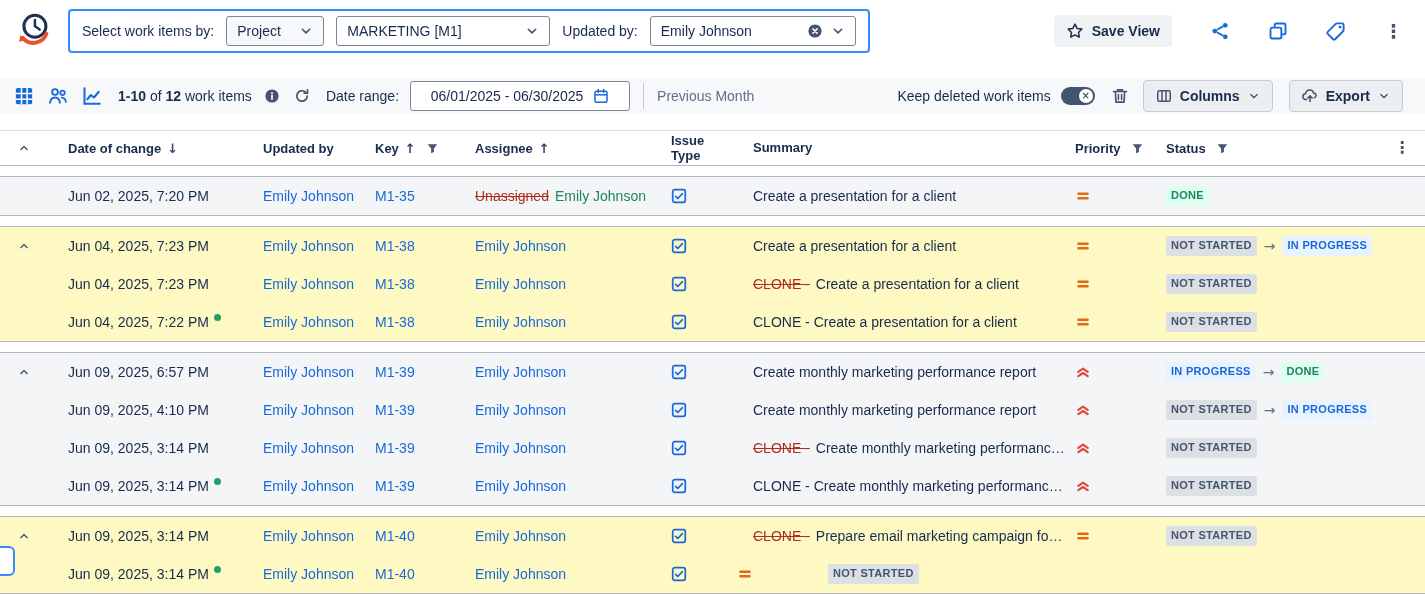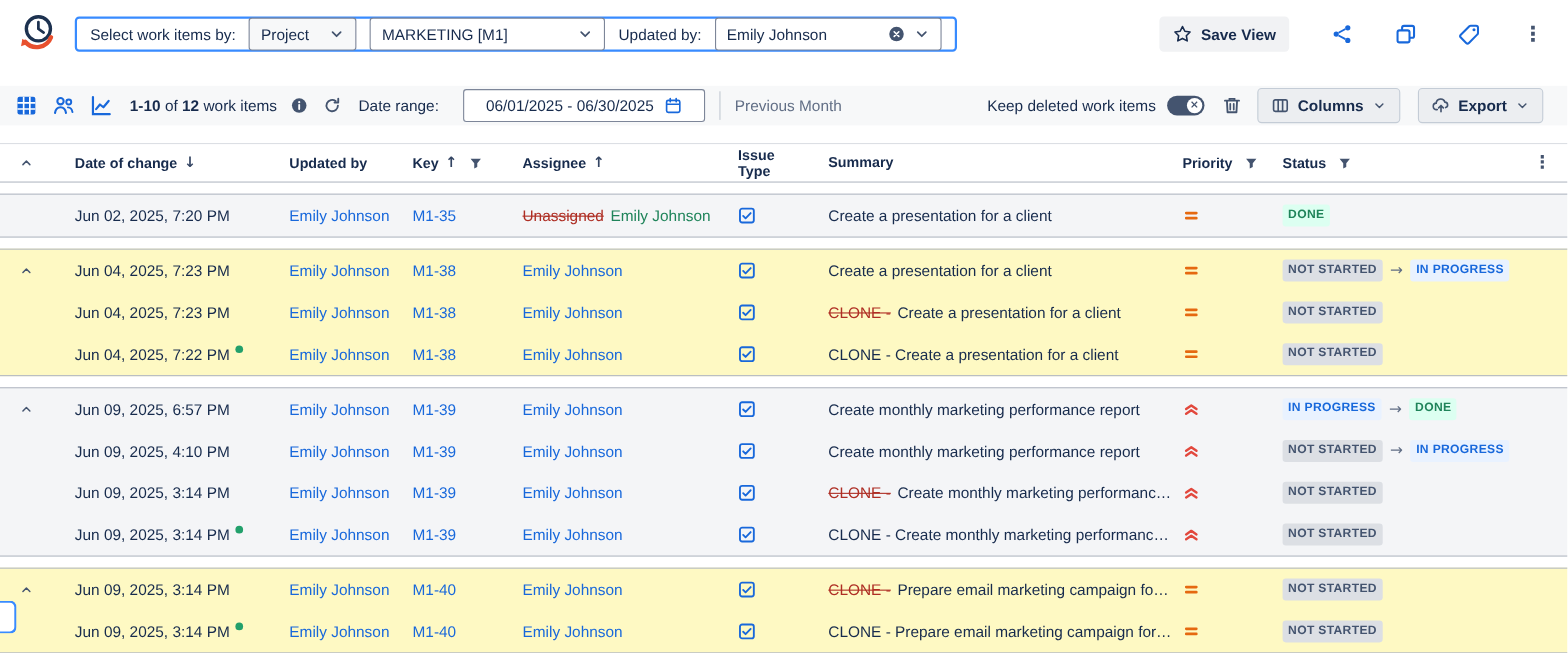--- a/index.html
+++ b/index.html
@@ -2,26 +2,26 @@
 <html><head>
 <meta charset="utf-8">
 <style>
 *{box-sizing:border-box}
 html,body{margin:0;padding:0}
 body{width:1425px;height:594px;font-family:"Liberation Sans","DejaVu Sans",sans-serif;color:#172B4D;background:#fff;overflow:hidden;position:relative;font-size:14px}
 .iconwrap{display:inline-flex;align-items:center;justify-content:center;flex:none}
 .isvg{display:block;width:100%;height:100%}
 .i12{width:12px;height:12px}.i13{width:13px;height:13px}.i14{width:14px;height:14px}
 .i16{width:16px;height:16px}.i18{width:18px;height:18px}.i20{width:20px;height:20px}
-.ml8{margin-left:22px}.ml10{margin-left:10px}.ml12{margin-left:12px}.ml14{margin-left:14px}.ml16{margin-left:16px}
+.ml8{margin-left:11px}.ml10{margin-left:10px}.ml12{margin-left:12px}.ml14{margin-left:14px}.ml16{margin-left:16px}
 
 
 .topbar{display:flex;align-items:center;height:62px;padding:0 22px 0 12px;gap:14px}
 .logo{width:42px;height:42px;flex:none}
-.filter-panel{display:flex;align-items:center;gap:12px;border:2px solid #388BFF;border-radius:4px;padding:5px 12px;height:32px;background:#fff}
+.filter-panel{display:flex;align-items:center;gap:12px;border:2px solid #388BFF;border-radius:4px;padding:5px 12px;height:44px;background:#fff}
 .flabel{font-size:14px;white-space:nowrap}
 .dd{height:30px;border:1px solid #7D8699;border-radius:3px;background:#fff;display:flex;align-items:center;gap:10px;padding:0 10px;font-size:14px;cursor:pointer}
 .dd-by{background:#F7F8F9;width:98px;justify-content:space-between}
 .dd-project{width:214px;justify-content:space-between}
 .dd-user{width:206px;justify-content:space-between}
 .ddright{display:inline-flex;align-items:center;gap:8px}
 .chevc{color:#44546F}
 .top-actions{margin-left:auto;display:flex;align-items:center;gap:38px}
 .btn-subtle{display:inline-flex;align-items:center;gap:8px;background:#F1F2F4;border:none;border-radius:4px;height:32px;padding:0 12px;font-size:14px;font-weight:bold;color:#172B4D;font-family:inherit;cursor:pointer}
 .vdots{font-family:"DejaVu Sans",sans-serif;font-size:19px;font-weight:bold;color:#44546F;line-height:1;cursor:pointer}
@@ -782,21 +782,20 @@
     <div class="td c-assignee">
             <a class="link">Emily Johnson</a>
           </div>
     <div class="td c-type">
             <span class="iconwrap i16">
               <svg class="isvg">
                 <use href="#sym-task"></use>
               </svg>
             </span>
           </div>
-    <div class="td c-summary"><span>CLONE - Prepare email marketing campaign for…</span></div>
     <div class="td c-priority">
             <span class="iconwrap i16">
               <svg class="isvg">
                 <use href="#sym-pri-med"></use>
               </svg>
             </span>
           </div>
     <div class="td c-status">
             <span class="badge todo">NOT STARTED</span>
           </div>

